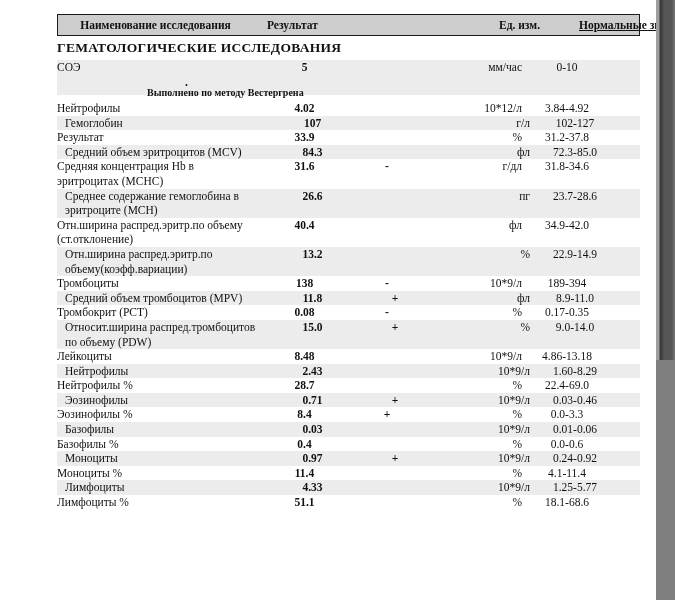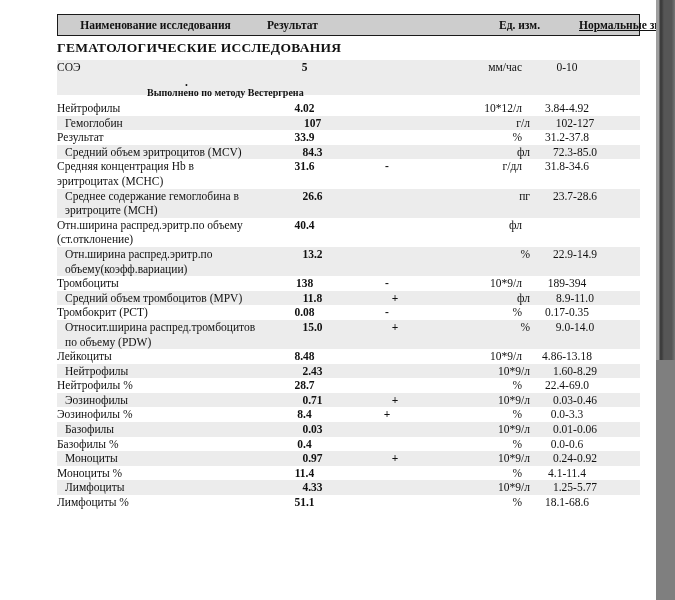--- a/index.html
+++ b/index.html
@@ -189,20 +189,21 @@
     <div class="cell units">пг</div>
     <div class="cell normal">23.7-28.6</div>
     <div class="cell spacer"></div>
   </div>
         <div class="trow grid6">
     <div class="cell name">Отн.ширина распред.эритр.по объему
 (ст.отклонение)</div>
     <div class="cell result">40.4</div>
     <div class="cell flag"></div>
     <div class="cell units">фл</div>
+    <div class="cell normal">34.9-42.0</div>
     <div class="cell spacer"></div>
   </div>
         <div class="trow grid6 shaded">
     <div class="cell name">Отн.ширина распред.эритр.по
 объему(коэфф.вариации)</div>
     <div class="cell result">13.2</div>
     <div class="cell flag"></div>
     <div class="cell units">%</div>
     <div class="cell normal">22.9-14.9</div>
     <div class="cell spacer"></div>

